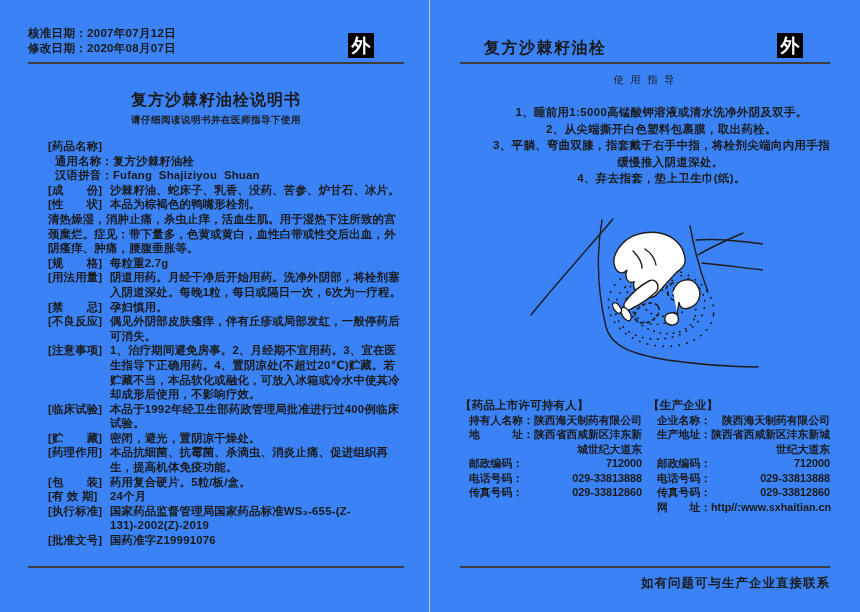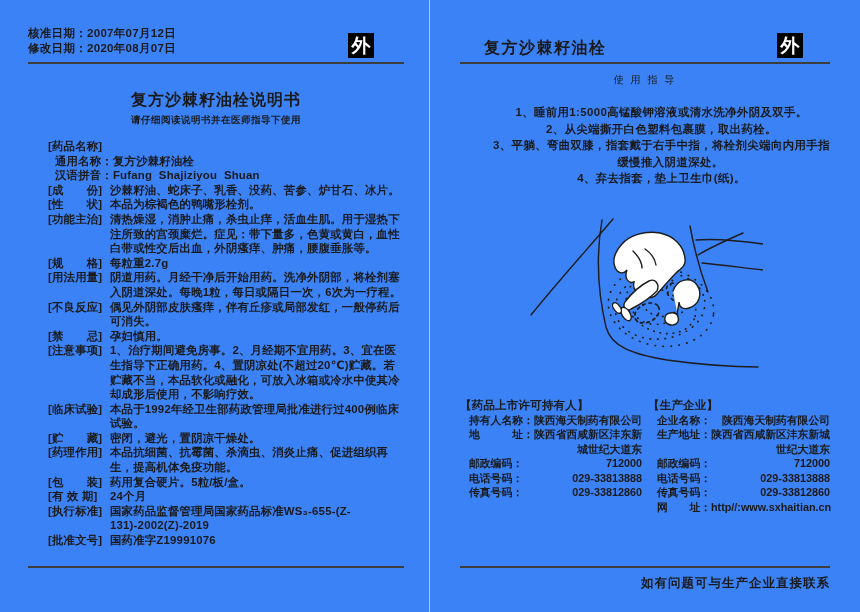--- a/index.html
+++ b/index.html
@@ -69,38 +69,37 @@
         </div>
       <div class="sec-row">
           <span class="sec-label">[成　　份]</span>
           <span class="sec-text">沙棘籽油、蛇床子、乳香、没药、苦参、炉甘石、冰片。</span>
         </div>
       <div class="sec-row">
           <span class="sec-label">[性　　状]</span>
           <span class="sec-text">本品为棕褐色的鸭嘴形栓剂。</span>
         </div>
       <div class="sec-row">
-          <span class="sec-label">[功能主治]</span>
           <span class="sec-text">清热燥湿，消肿止痛，杀虫止痒，活血生肌。用于湿热下注所致的宫颈糜烂。症见：带下量多，色黄或黄白，血性白带或性交后出血，外阴瘙痒、肿痛，腰腹垂胀等。</span>
         </div>
       <div class="sec-row">
           <span class="sec-label">[规　　格]</span>
           <span class="sec-text">每粒重2.7g</span>
         </div>
       <div class="sec-row">
           <span class="sec-label">[用法用量]</span>
           <span class="sec-text">阴道用药。月经干净后开始用药。洗净外阴部，将栓剂塞入阴道深处。每晚1粒，每日或隔日一次，6次为一疗程。</span>
         </div>
       <div class="sec-row">
+          <span class="sec-label">[禁　　忌]</span>
+          <span class="sec-text">孕妇慎用。</span>
+        </div>
+      <div class="sec-row">
           <span class="sec-label">[不良反应]</span>
           <span class="sec-text">偶见外阴部皮肤瘙痒，伴有丘疹或局部发红，一般停药后可消失。</span>
-        </div>
-      <div class="sec-row">
-          <span class="sec-label">[禁　　忌]</span>
-          <span class="sec-text">孕妇慎用。</span>
         </div>
       <div class="sec-row">
           <span class="sec-label">[注意事项]</span>
           <span class="sec-text">1、治疗期间避免房事。2、月经期不宜用药。3、宜在医生指导下正确用药。4、置阴凉处(不超过20℃)贮藏。若贮藏不当，本品软化或融化，可放入冰箱或冷水中使其冷却成形后使用，不影响疗效。</span>
         </div>
       <div class="sec-row">
           <span class="sec-label">[临床试验]</span>
           <span class="sec-text">本品于1992年经卫生部药政管理局批准进行过400例临床试验。</span>
         </div>
       <div class="sec-row">

